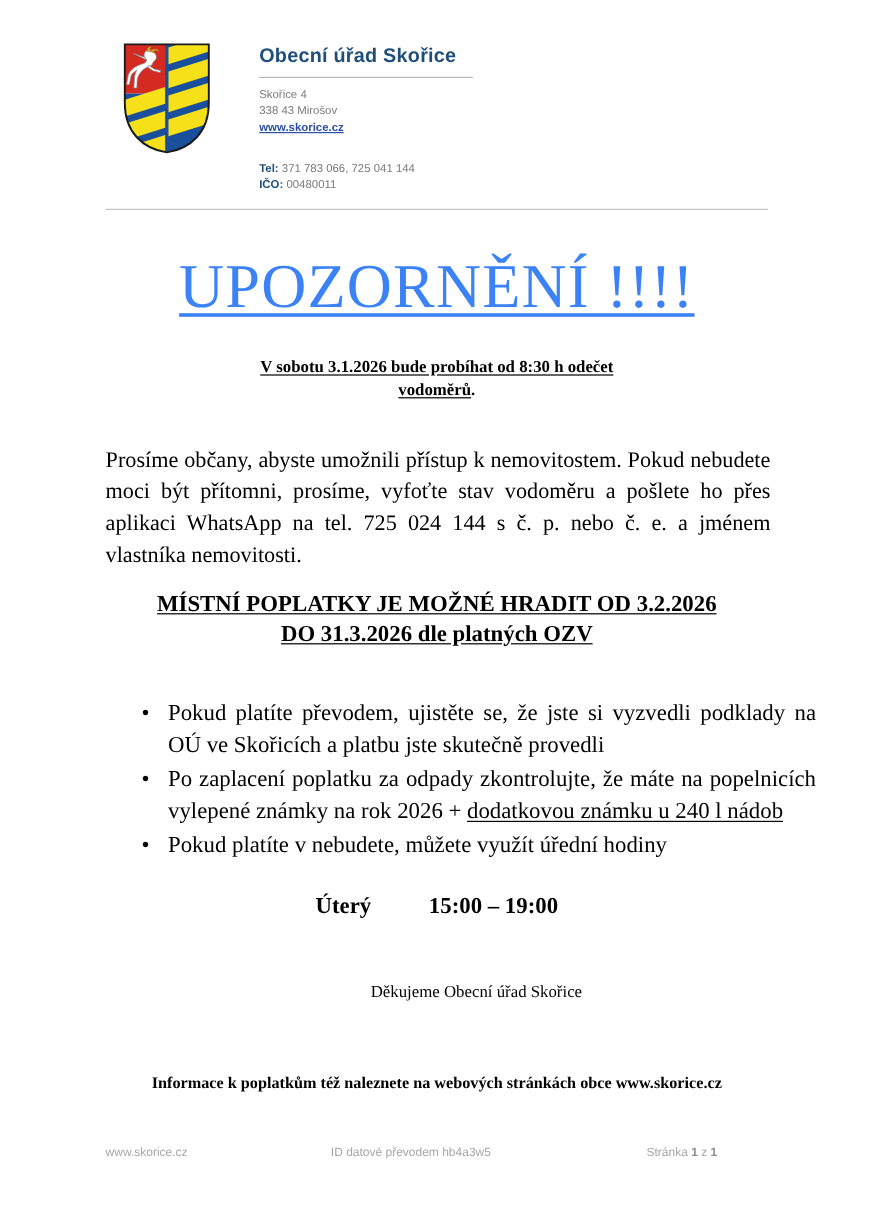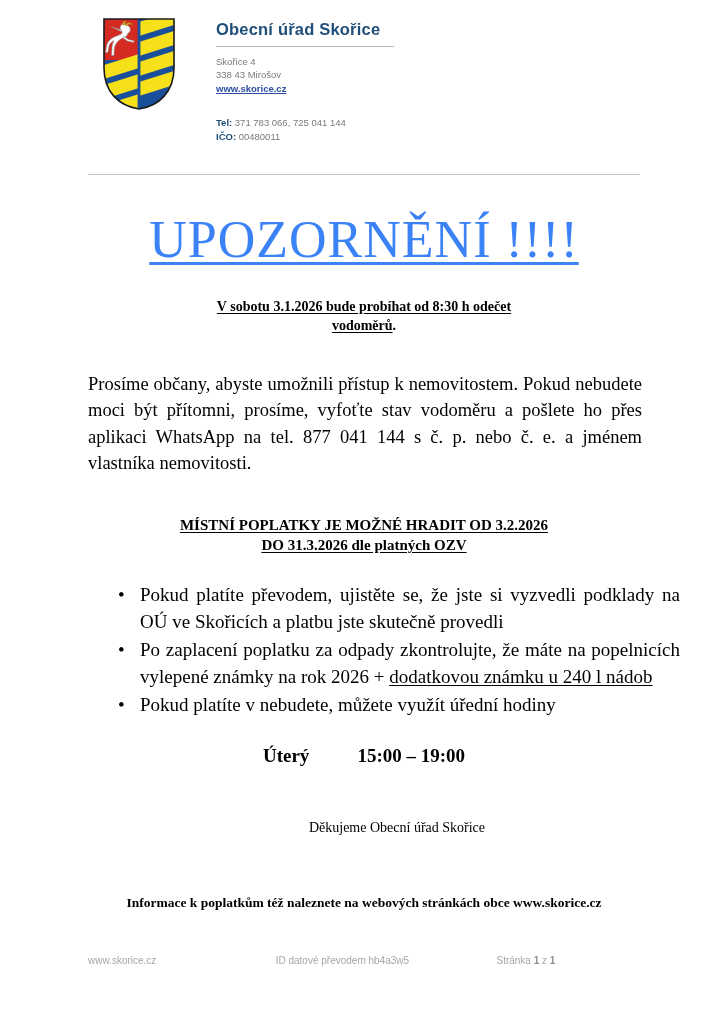--- a/index.html
+++ b/index.html
@@ -21,21 +21,21 @@
     left: 0; top: 0;
     width: 724px;
     height: 1024px;
     background: #fff;
   }
 
   
   .letterhead {
     position: absolute;
     left: 88px;
-    top: 16px;
+    top: 34px;
     width: 552px;
     display: flex;
     align-items: flex-start;
   }
   .crest-wrap {
     width: 102px;
     flex: 0 0 102px;
     display: flex;
     justify-content: center;
   }
@@ -124,21 +124,21 @@
     font-weight: bold;
     font-size: 14px;
     line-height: 1.33;
     margin: 0;
   }
   .subhead u {
     text-decoration: underline;
     text-underline-offset: 2px;
   }
   #subhead-water { top: 298px; }
-  #subhead-fees  { top: 516px; font-size: 15px; }
+  #subhead-fees  { top: 491px; font-size: 19px; }
 
   
   .body-par {
     position: absolute;
     left: 88px;
     top: 371px;
     width: 554px;
     text-align: justify;
     text-justify: inter-word;
     font-size: 18.5px;
@@ -221,21 +221,21 @@
     top: 955px;
     width: 552px;
     display: flex;
     align-items: baseline;
     font-family: "Liberation Sans", "DejaVu Sans", sans-serif;
     font-size: 10px;
     color: #a6a6a6;
   }
   .footer .f-left  { flex: 0 0 34%; text-align: left; }
   .footer .f-mid   { flex: 0 0 40%; text-align: left; }
-  .footer .f-right { flex: 1 1 auto; text-align: left; white-space: nowrap; }
+  .footer .f-right { flex: 1 1 auto; text-align: center; white-space: nowrap; }
   .footer b { color: #8f8f8f; }
 </style>
 </head>
 <body>
 
 <div class="page">
 
   <div class="letterhead">
 
     <div class="crest-wrap">
@@ -316,21 +316,21 @@
 
   <h1 class="notice-title">
     <u>UPOZORNĚNÍ !!!!</u>
   </h1>
 
   <h2 class="subhead" id="subhead-water">
     <u>V sobotu 3.1.2026 bude probíhat od 8:30 h odečet</u><br>
     <u>vodoměrů</u><span>.</span>
   </h2>
 
-  <p class="body-par">Prosíme občany, abyste umožnili přístup k nemovitostem. Pokud nebudete moci být přítomni, prosíme, vyfoťte stav vodoměru a pošlete ho přes aplikaci WhatsApp na tel. 877 041 144 s č. p. nebo č. e. a jménem vlastníka nemovitosti.</p>
+  <p class="body-par">Prosíme občany, abyste umožnili přístup k nemovitostem. Pokud nebudete moci být přítomni, prosíme, vyfoťte stav vodoměru a pošlete ho přes aplikaci WhatsApp na tel. 725 024 144 s č. p. nebo č. e. a jménem vlastníka nemovitosti.</p>
 
   <h2 class="subhead" id="subhead-fees">
     <u>MÍSTNÍ POPLATKY JE MOŽNÉ HRADIT OD 3.2.2026</u><br>
     <u>DO 31.3.2026 dle platných OZV</u>
   </h2>
 
   <ul class="bullets">
     <li>
       <span>Pokud platíte převodem, ujistěte se, že jste si vyzvedli podklady na OÚ ve Skořicích a platbu jste skutečně provedli</span>
     </li>

